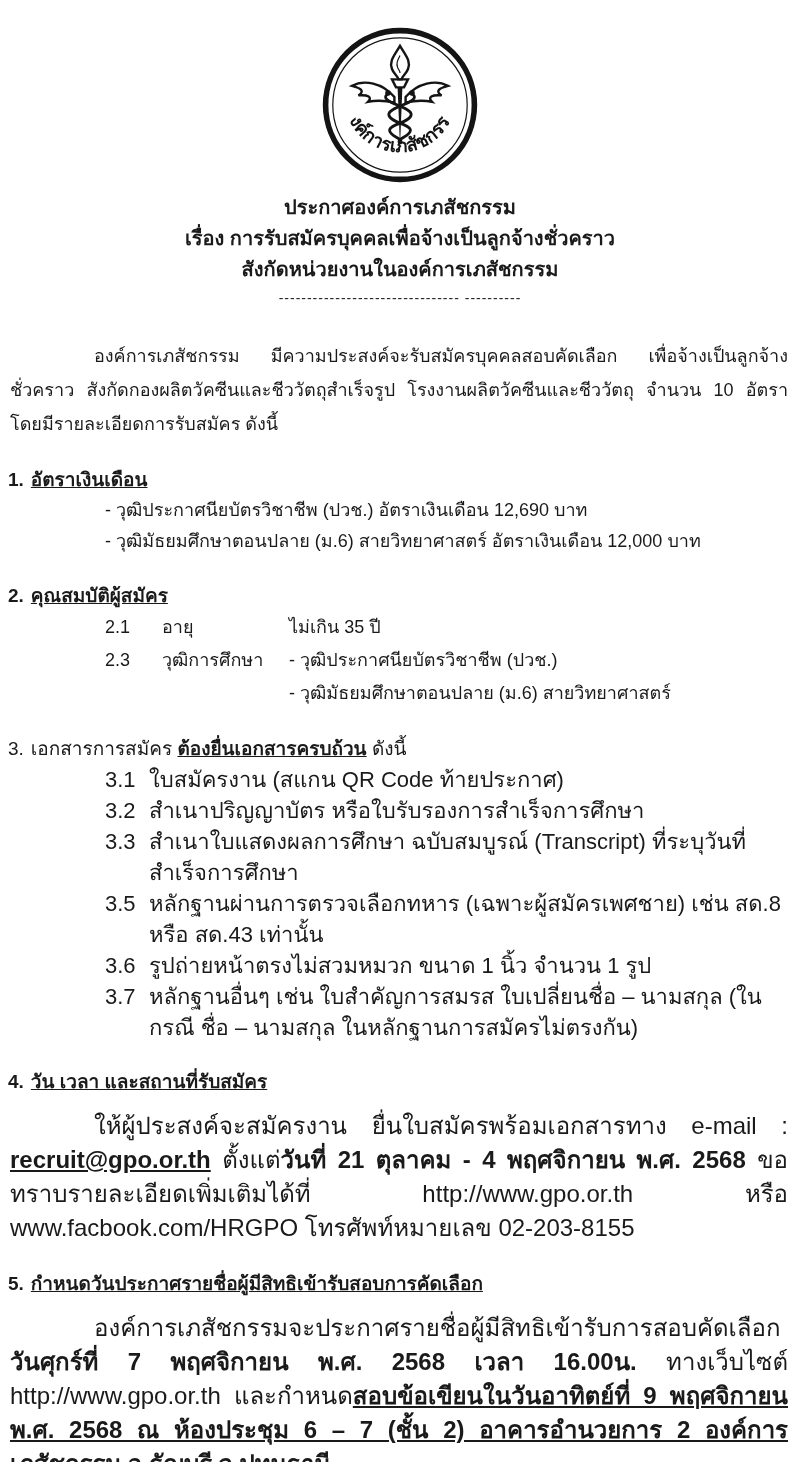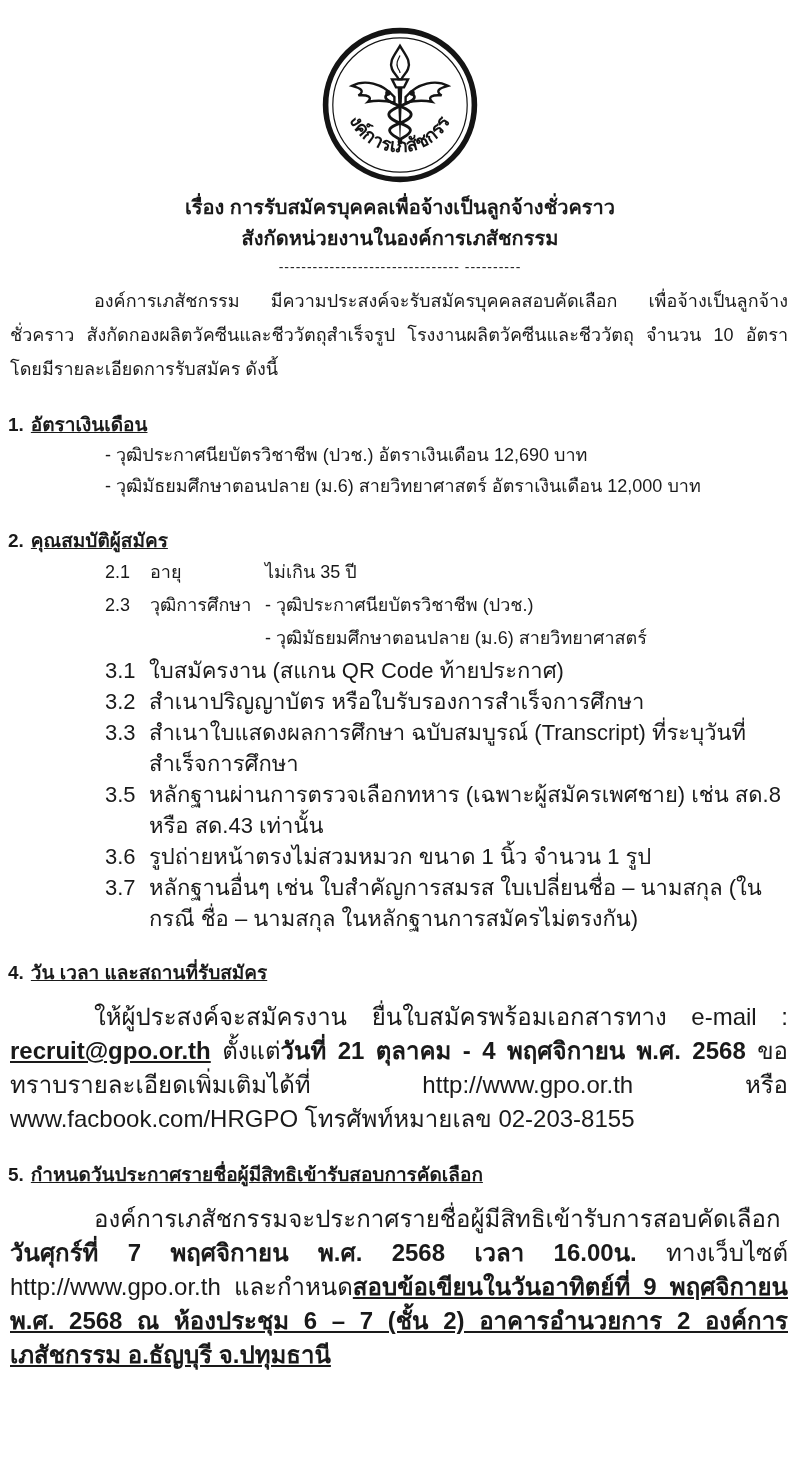--- a/index.html
+++ b/index.html
@@ -8,26 +8,26 @@
     color:#1a1a1a;font-family:"Liberation Sans",sans-serif;
     box-sizing:border-box;padding-top:24px;overflow:hidden;position:relative;
   }
   .b{font-weight:bold;}
   .u{text-decoration:underline;}
   .logo-wrap{width:160px;height:162px;margin:0 auto;}
   .logo-wrap svg{display:block;width:100%;height:100%;}
   .title-block{text-align:center;margin-top:6px;}
   .title{font-size:20px;font-weight:bold;line-height:31px;}
   .divider{font-size:14px;line-height:18px;margin-top:4px;letter-spacing:1px;color:#2a2a2a;}
-  .intro{margin:8px 12px 0 10px;font-size:18px;line-height:34px;text-indent:84px;text-align:justify;}
+  .intro{margin:32px 12px 0 10px;font-size:18px;line-height:34px;text-indent:84px;text-align:justify;}
   .sec-head{margin:24px 12px 0 8px;font-size:19px;line-height:30px;}
   .sec-num{margin-right:7px;}
   .ind1{margin:0 12px 0 105px;font-size:18px;line-height:31px;}
   .gap-top{}
-  .qrow{display:flex;margin:0 12px 0 105px;font-size:18px;line-height:33px;align-items:flex-start;}
+  .qrow{display:flex;margin:0 12px 0 105px;font-size:18px;line-height:33px;align-items:flex-start;gap:12px;}
   .qno{width:45px;flex:none;}
   .qlabel{width:115px;flex:none;}
   .qval{flex:1;}
   .drow{display:flex;margin:0 12px 0 105px;font-size:22px;line-height:31px;align-items:flex-start;}
   .dno{width:44px;flex:none;}
   .dtext{flex:1;}
   .body-p{margin:12px 12px 0 10px;font-size:24px;line-height:34px;text-indent:84px;text-align:justify;}
 </style>
 </head>
 <body>
@@ -57,20 +57,21 @@
       <defs>
           <path id="arcpath" d="M 35 115 A 70 70 0 0 0 165 115" fill="none"></path>
         </defs>
       <text font-size="23" font-weight="bold" fill="#141414" font-family="Liberation Sans, sans-serif">
         <textPath href="#arcpath" startOffset="50%" text-anchor="middle">องค์การเภสัชกรรม</textPath>
       </text>
     </svg>
   </div>
 
   <div class="title-block">
+    <div class="title">ประกาศองค์การเภสัชกรรม</div>
     <div class="title">เรื่อง การรับสมัครบุคคลเพื่อจ้างเป็นลูกจ้างชั่วคราว</div>
     <div class="title">สังกัดหน่วยงานในองค์การเภสัชกรรม</div>
     <div class="divider">-------------------------------- ----------</div>
   </div>
 
   <p class="intro">องค์การเภสัชกรรม มีความประสงค์จะรับสมัครบุคคลสอบคัดเลือก เพื่อจ้างเป็นลูกจ้างชั่วคราว สังกัดกองผลิตวัคซีนและชีววัตถุสำเร็จรูป โรงงานผลิตวัคซีนและชีววัตถุ จำนวน 10 อัตรา โดยมีรายละเอียดการรับสมัคร ดังนี้</p>
 
   <div class="sec-head">
     <span class="sec-num b">1.</span><span class="b u">อัตราเงินเดือน</span>
   </div>
@@ -87,20 +88,23 @@
   </div>
   <div class="qrow">
     <span class="qno">2.3</span>
     <span class="qlabel">วุฒิการศึกษา</span>
     <span class="qval">
       <div>- วุฒิประกาศนียบัตรวิชาชีพ (ปวช.)</div>
       <div>- วุฒิมัธยมศึกษาตอนปลาย (ม.6) สายวิทยาศาสตร์</div>
     </span>
   </div>
 
+  <div class="sec-head">
+    <span class="sec-num">3.</span><span>เอกสารการสมัคร </span><span class="b u">ต้องยื่นเอกสารครบถ้วน</span><span> ดังนี้</span>
+  </div>
   <div class="drow gap-top">
     <span class="dno">3.1</span>
     <span class="dtext">ใบสมัครงาน (สแกน QR Code ท้ายประกาศ)</span>
   </div>
   <div class="drow">
     <span class="dno">3.2</span>
     <span class="dtext">สำเนาปริญญาบัตร หรือใบรับรองการสำเร็จการศึกษา</span>
   </div>
   <div class="drow">
     <span class="dno">3.3</span>

